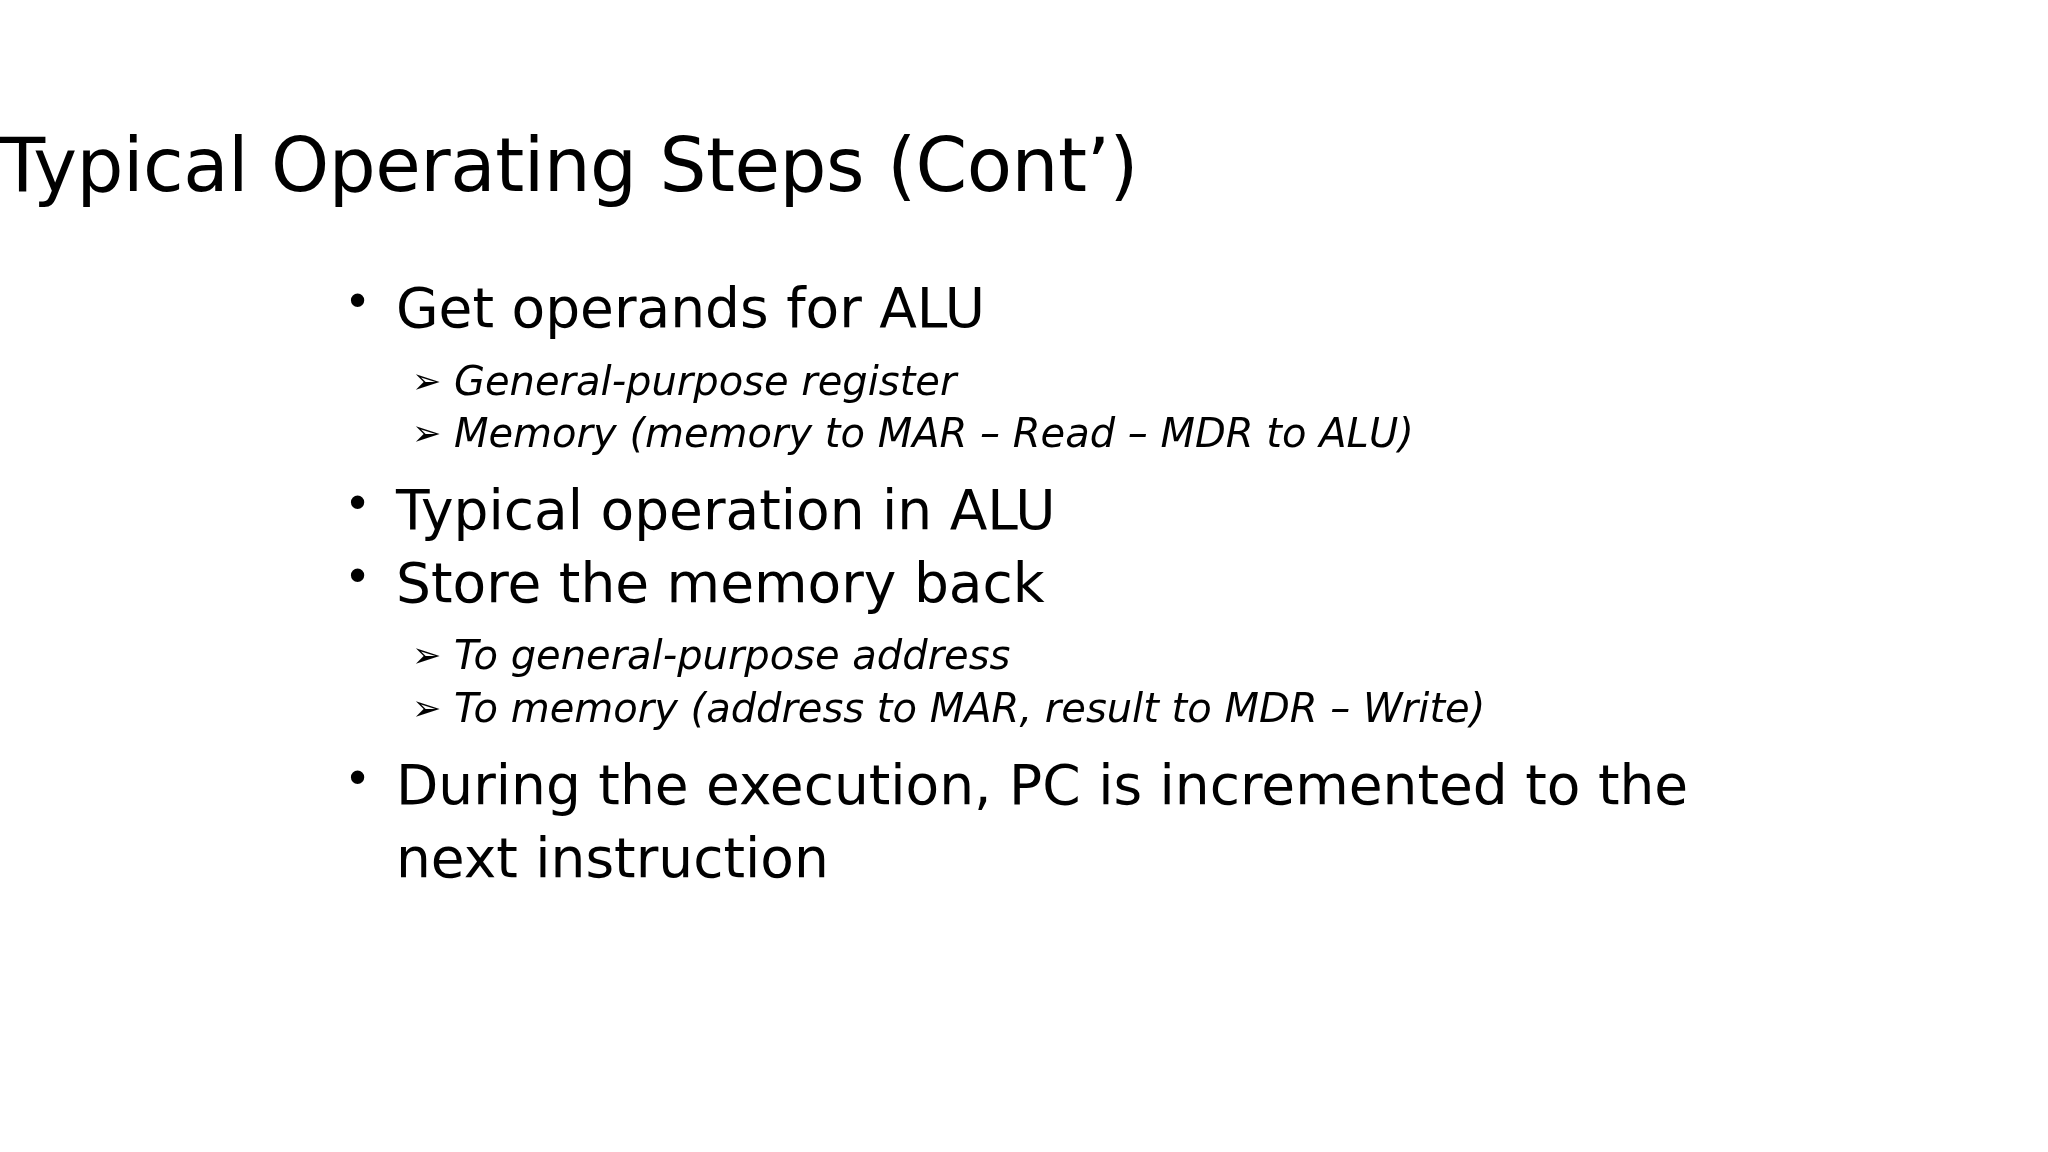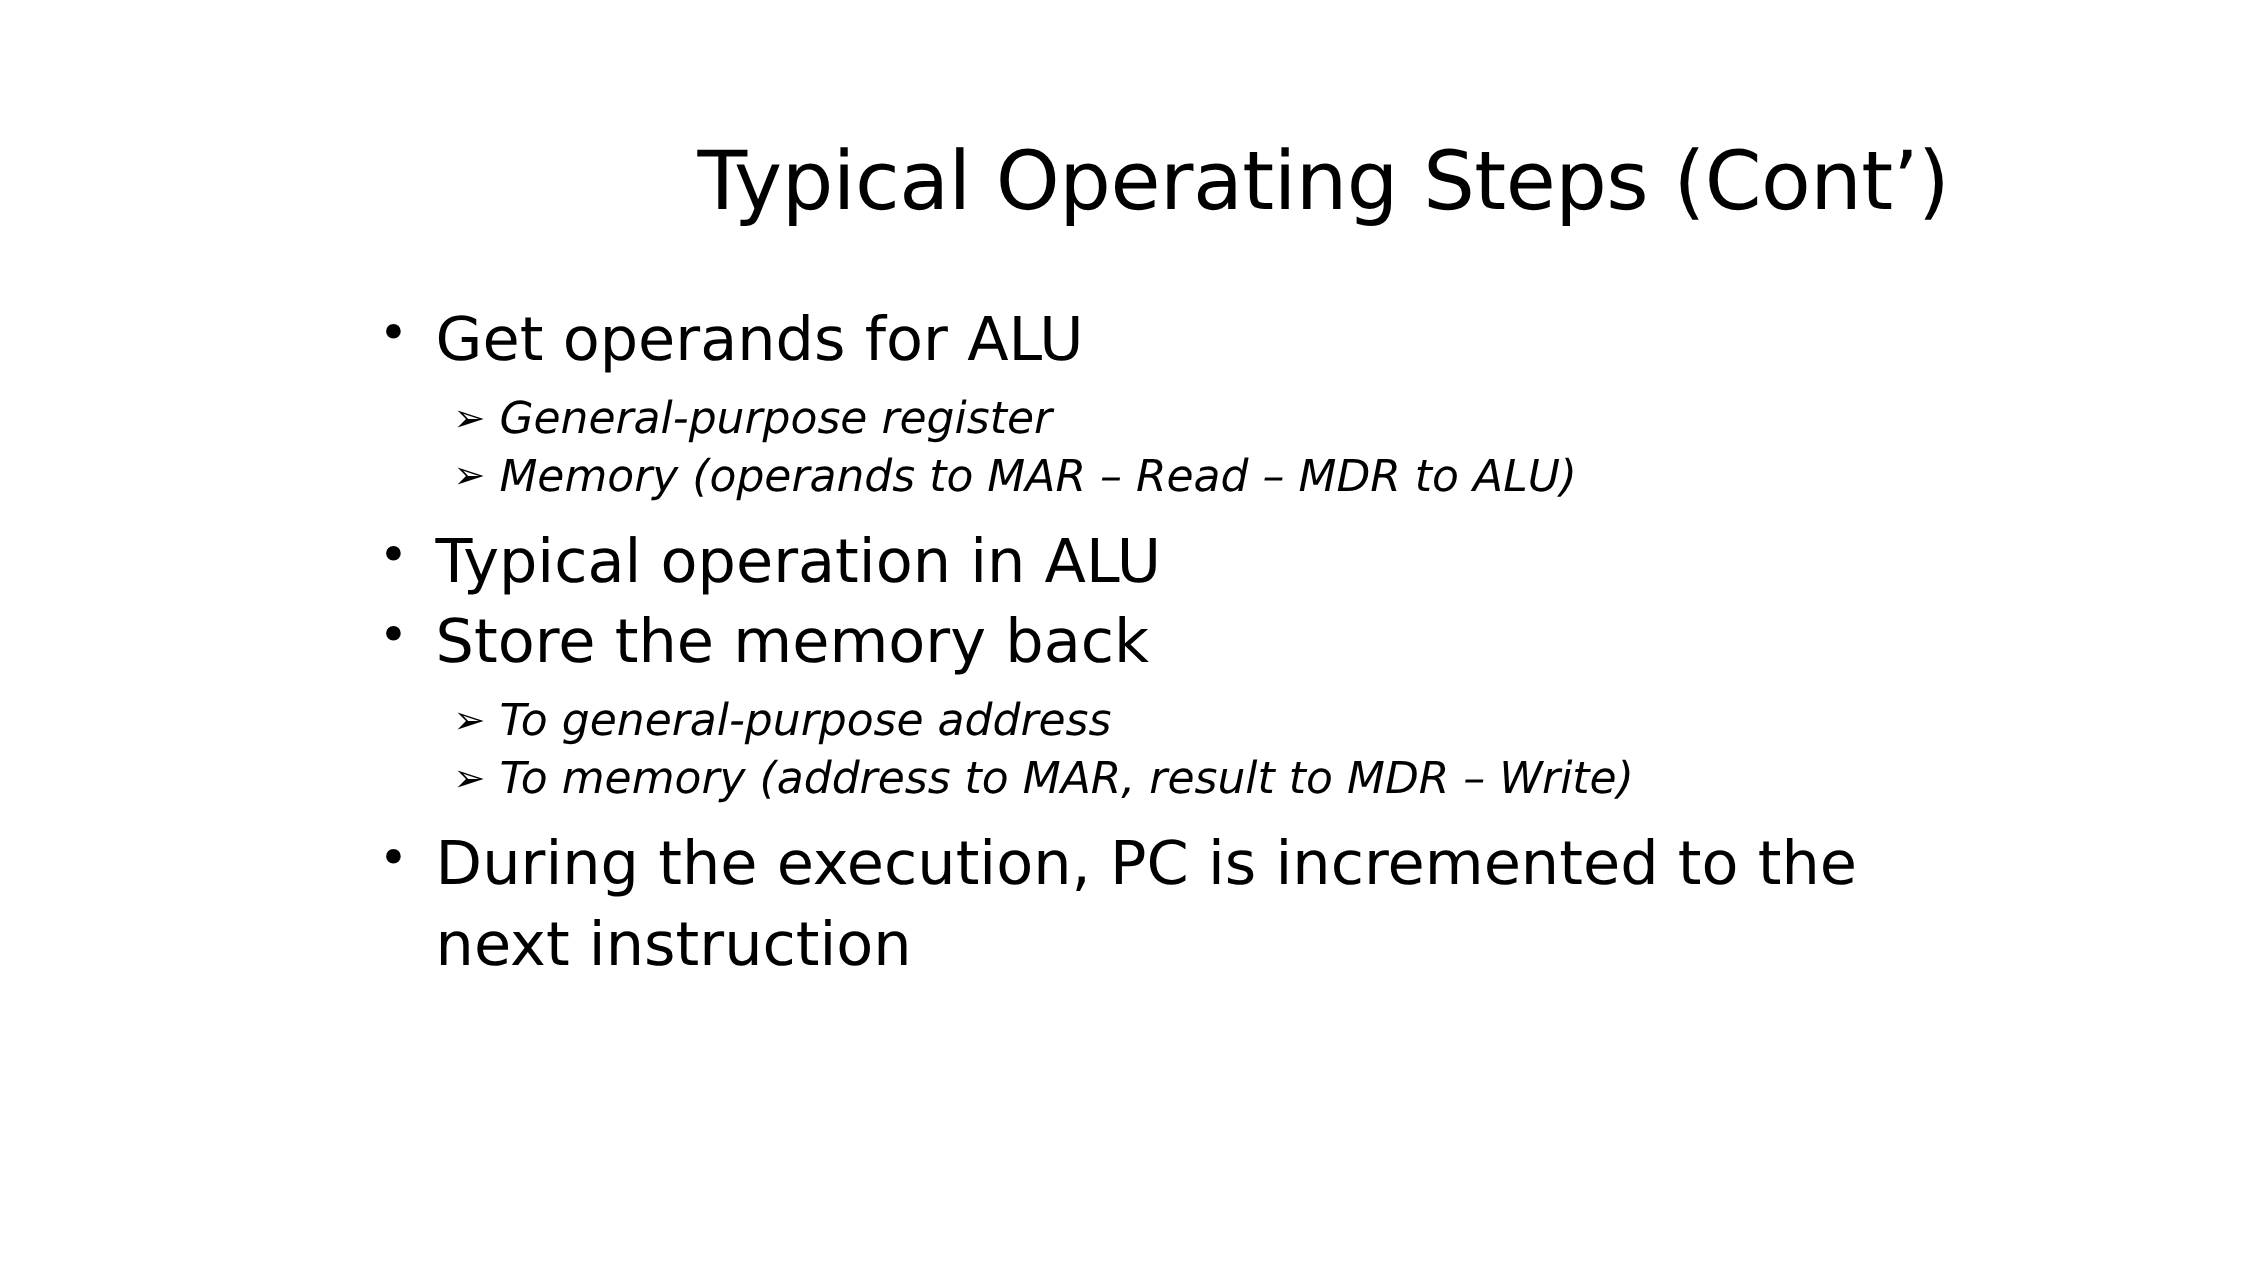--- a/index.html
+++ b/index.html
@@ -22,21 +22,21 @@
     background: #ffffff;
     box-sizing: border-box;
   }
 
   
   .slide-title {
     position: absolute;
     left: 0;
     top: 126px;
     width: 1772px;
-    text-align: right;
+    text-align: left;
     font-size: 74px;
     font-weight: 400;
     line-height: 1.08;
     letter-spacing: -0.5px;
     white-space: nowrap;
     color: #000000;
   }
 
   
   .body-block {
@@ -115,21 +115,21 @@
 
     <div class="sp-before-sub"></div>
 
     <div class="bullet-row lvl2">
       <span class="marker arrow-glyph">➢</span>
       <span class="content">General-purpose register</span>
     </div>
 
     <div class="bullet-row lvl2">
       <span class="marker arrow-glyph">➢</span>
-      <span class="content">Memory (operands to MAR – Read – MDR to ALU)</span>
+      <span class="content">Memory (memory to MAR – Read – MDR to ALU)</span>
     </div>
 
     <div class="sp-after-sub"></div>
 
     <div class="bullet-row lvl1">
       <span class="marker">•</span>
       <span class="content">Typical operation in ALU</span>
     </div>
 
     <div class="bullet-row lvl1">

